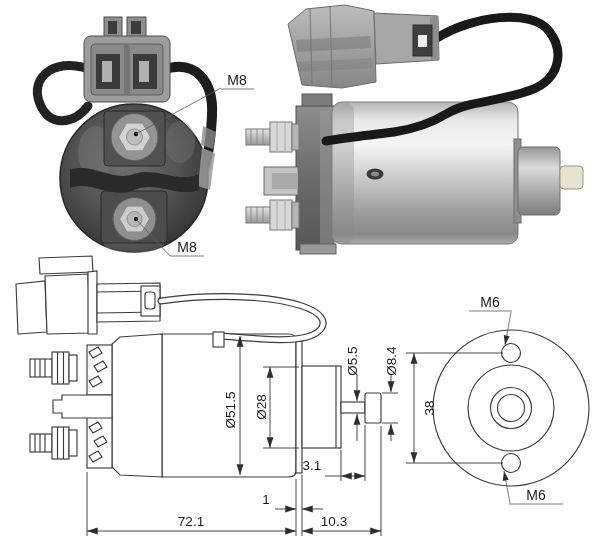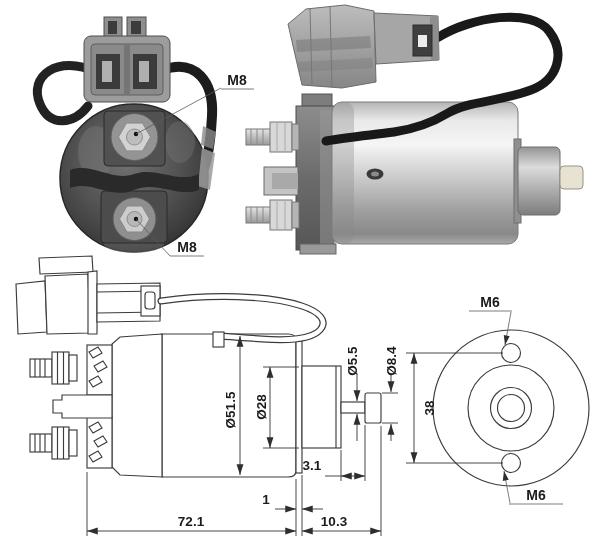--- a/index.html
+++ b/index.html
@@ -1,16 +1,16 @@
 <!DOCTYPE html>
 <html><head>
 <meta charset="utf-8">
 <style>
   html,body{margin:0;padding:0;background:#fff;}
-  .stage{position:relative;width:600px;height:539px;background:#ffffff;overflow:hidden;font-weight:bold;}
+  .stage{position:relative;width:600px;height:539px;background:#ffffff;overflow:hidden;}
   svg{display:block;}
   text{font-family:"Liberation Sans","DejaVu Sans",sans-serif;fill:#1b1b1b;}
   .lbl{font-size:14px;}
   .dim{font-size:13.5px;}
   .ln{stroke:#3c3c3c;stroke-width:1.15;fill:#ffffff;}
   .lnn{stroke:#3c3c3c;stroke-width:1.15;fill:none;}
   .dl{stroke:#343434;stroke-width:0.9;fill:none;}
   .thin{stroke:#5a5a5a;stroke-width:0.8;fill:none;}
 </style>
 </head>

